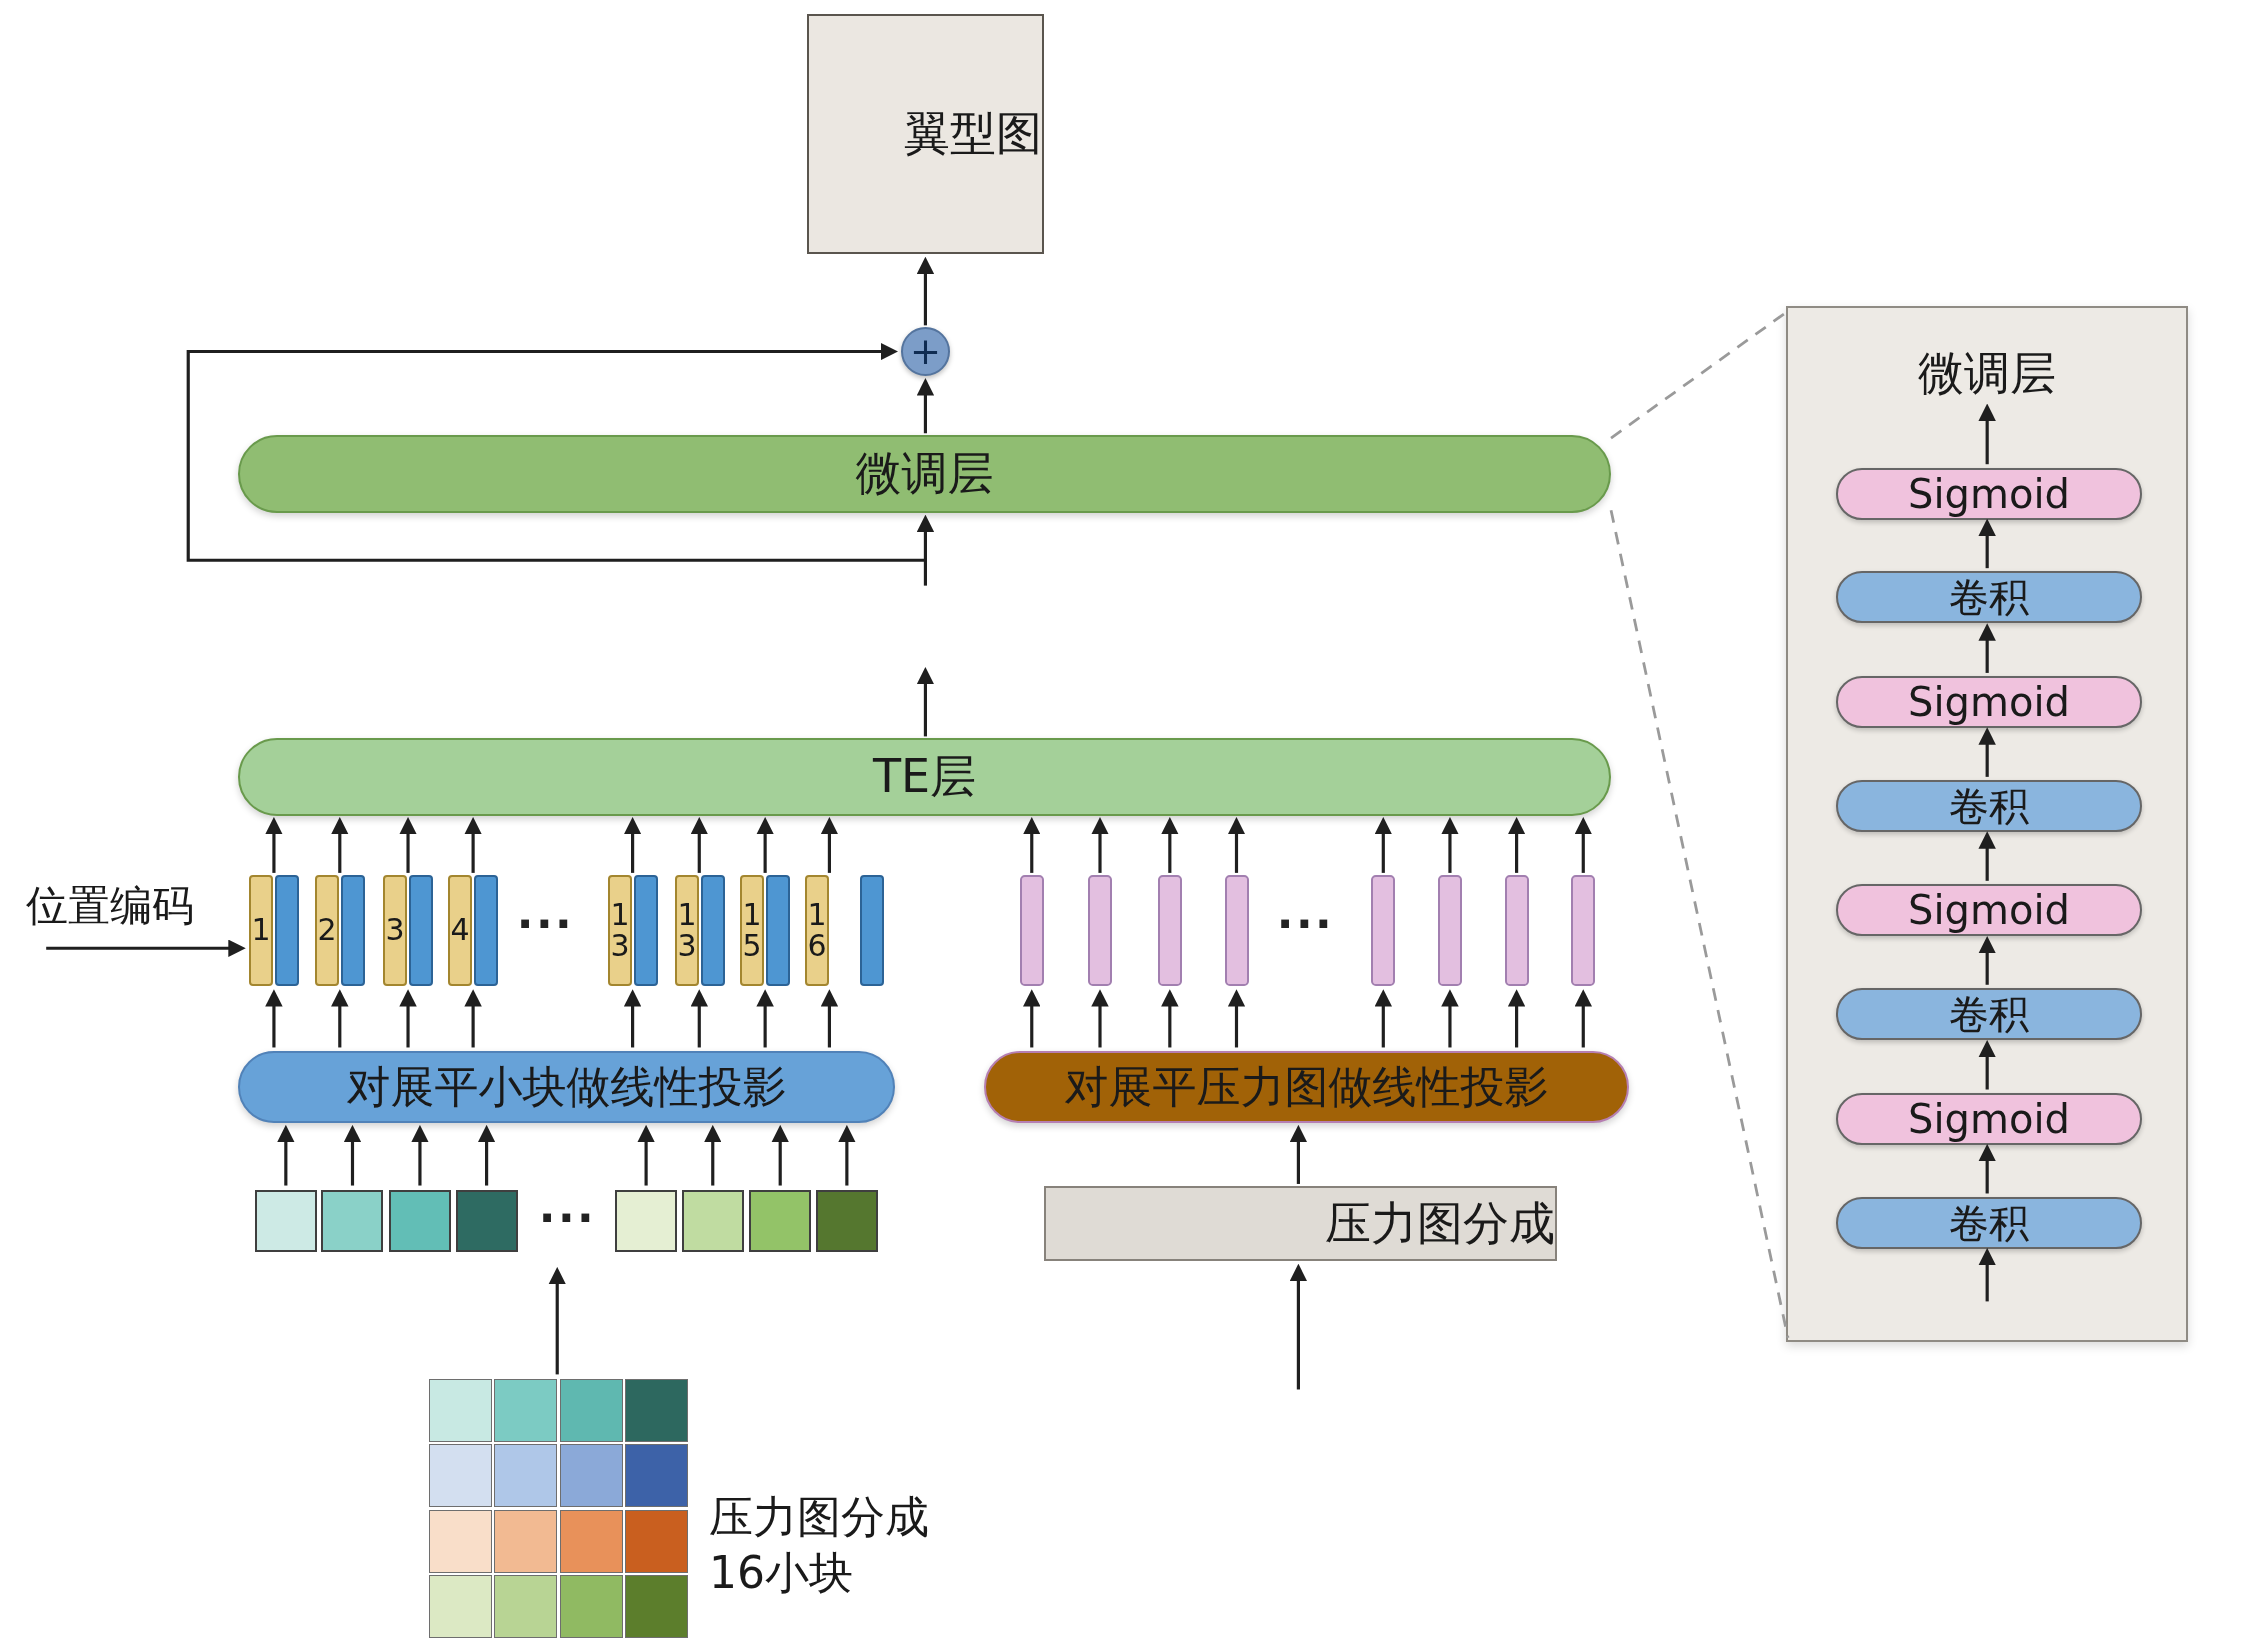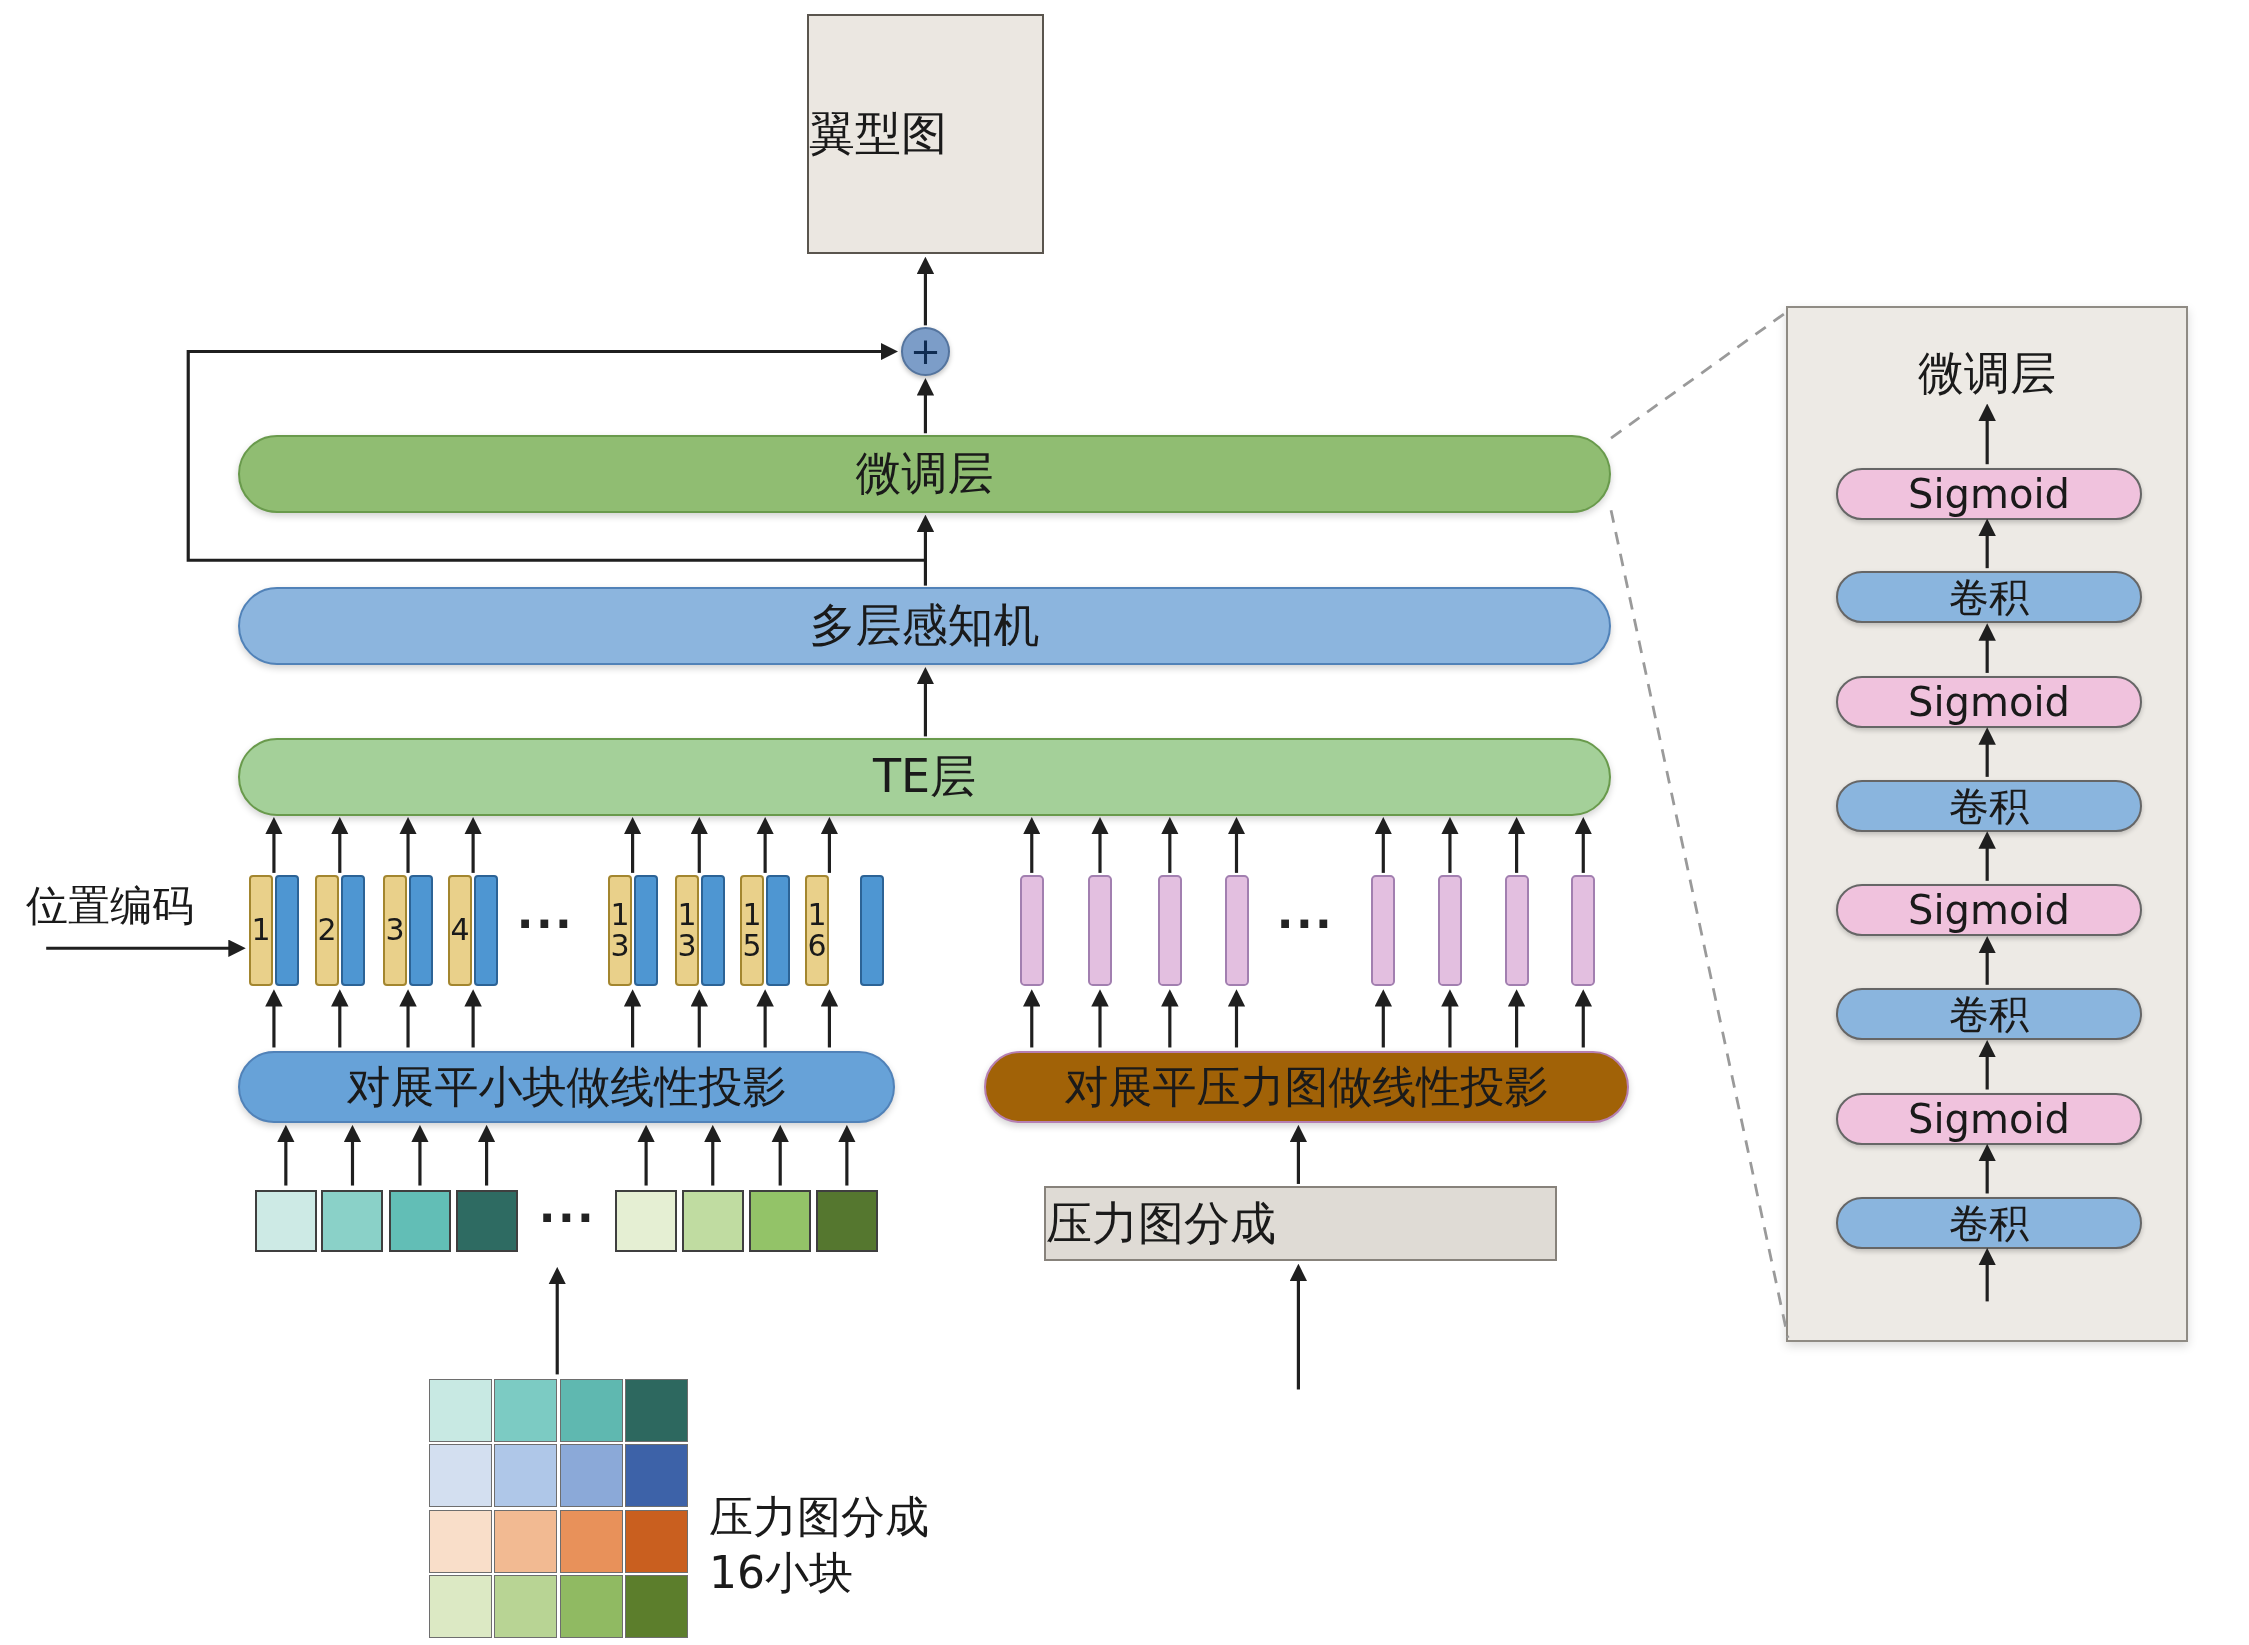--- a/index.html
+++ b/index.html
@@ -7,21 +7,21 @@
   body{font-family:"DejaVu Sans","Liberation Sans",sans-serif;color:#1a1a1a}
   #canvas{position:relative;width:2250px;height:1645px;background:#fff;overflow:hidden}
 
   .pill{position:absolute;display:flex;align-items:center;justify-content:center;
         border-radius:56px;border:2.4px solid #666;font-size:46px;
         box-shadow:0 3.2px 7.1px rgba(0,0,0,.18)}
   .bd-green{border-color:#699a4c}
   .bd-blue{border-color:#5182b8}
   .bd-pink{border-color:#b67fb2}
 
-  .rbox{position:absolute;display:flex;align-items:center;justify-content:flex-start;
+  .rbox{position:absolute;display:flex;align-items:center;justify-content:flex-end;
         border:2.4px solid #87827b;font-size:46px}
   .outbox{border-color:#5a554e}
 
   .plus{position:absolute;width:49px;height:49px;border-radius:50%;
         border:2.4px solid #54749e;display:flex;align-items:center;justify-content:center;
         font-size:37px;color:#0f2c52;box-shadow:0 2.4px 4.8px rgba(0,0,0,.25)}
 
   .token-pair{position:absolute;display:flex;gap:2.4px}
   .tok{width:24px;height:111px;border-radius:4px;display:flex;align-items:center;justify-content:center}
   .tok.y{border:2px solid #a3862f}
@@ -55,23 +55,20 @@
   </div>
 
   <div class="plus" style="left: 901px; top: 327px; background: rgb(124, 157, 200);">
     <span>+</span>
   </div>
 
   <div class="pill bd-green" style="left: 238px; top: 435px; width: 1373px; height: 78px; background: rgb(144, 189, 114);">
     <span>微调层</span>
   </div>
 
-  <div class="pill bd-blue" style="left: 238px; top: 587px; width: 1373px; height: 78px; background: rgb(140, 181, 222);">
-    <span>多层感知机</span>
-  </div>
 
   <div class="pill bd-green" style="left: 238px; top: 738px; width: 1373px; height: 78px; background: rgb(164, 208, 153);">
     <span>TE层</span>
   </div>
 
   <div class="pill bd-blue" style="left: 238px; top: 1051px; width: 657px; height: 72px; font-size: 44px; background: rgb(103, 162, 216);">
     <span>对展平小块做线性投影</span>
   </div>
 
   <div class="pill bd-pink" style="left: 984px; top: 1051px; width: 645px; height: 72px; font-size: 44px; background: #a16207;">

